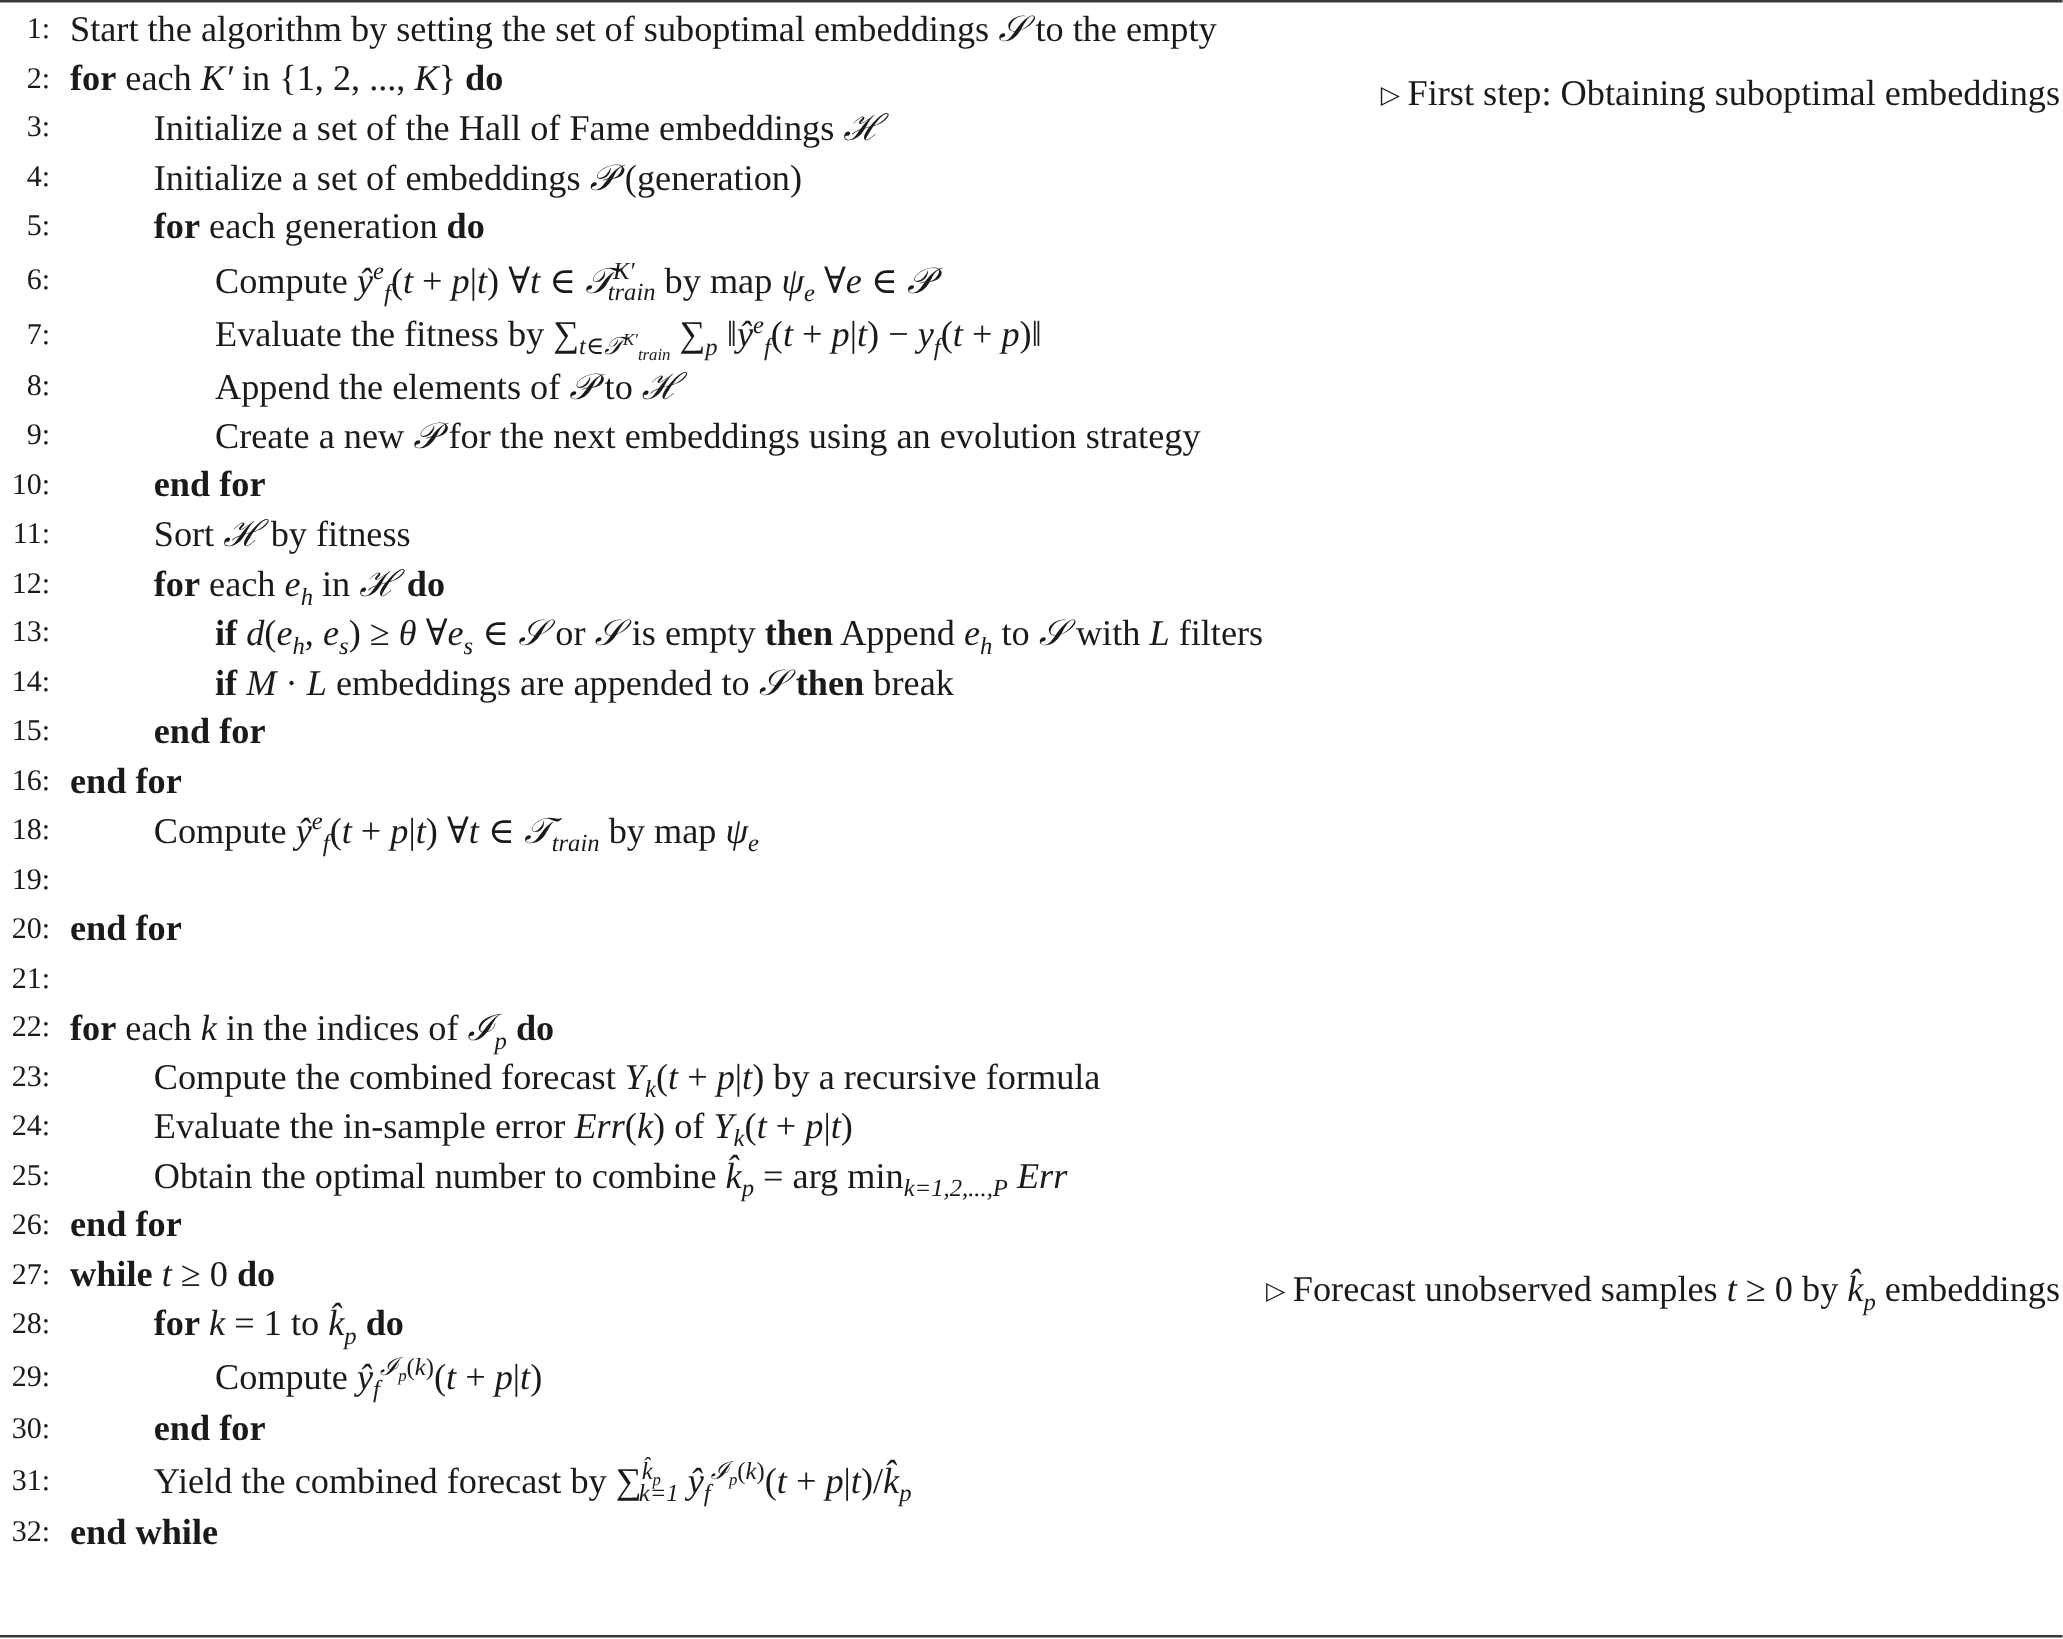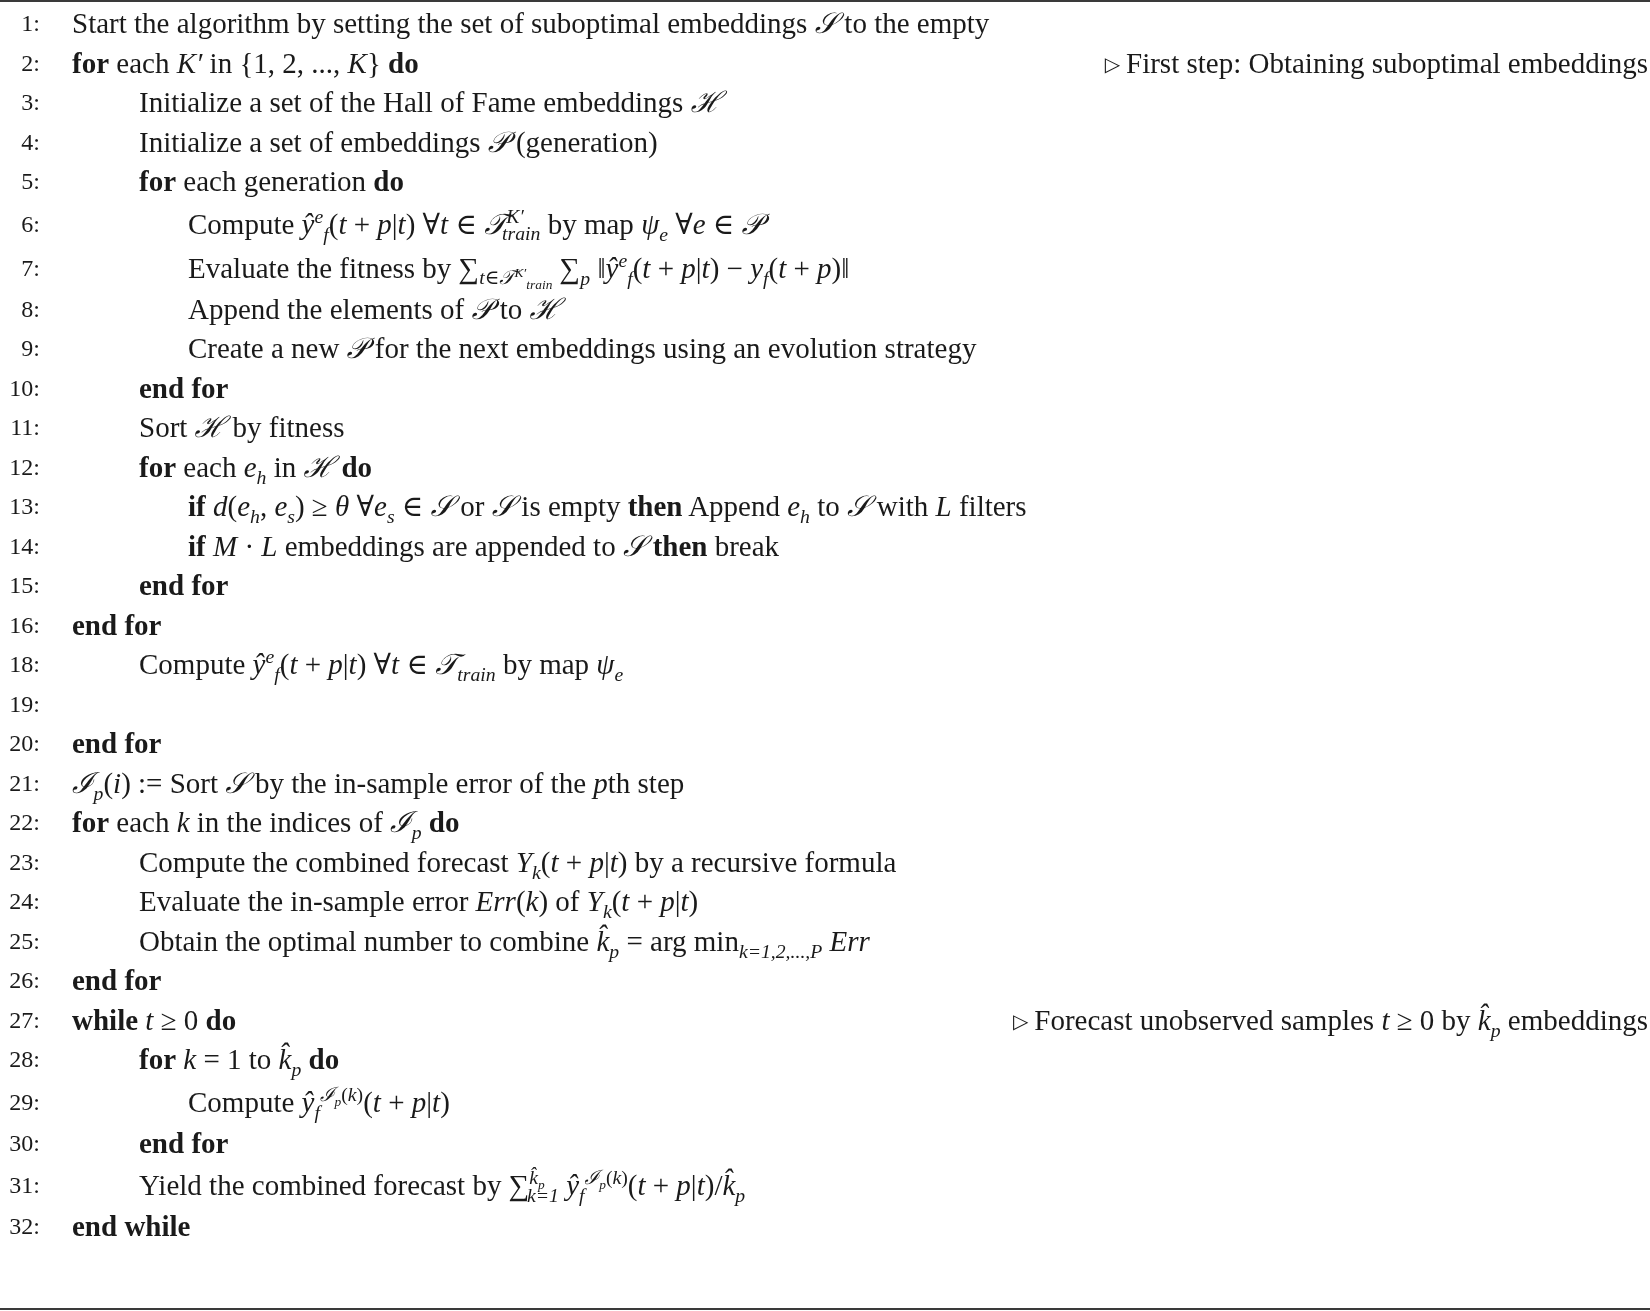--- a/index.html
+++ b/index.html
@@ -41,35 +41,34 @@
     position: absolute;
     left: 0;
     width: 40px;
     text-align: right;
     font-size: 24px;
     color: #1a1a1a;
   }
   .code {
     position: absolute;
     top: 0;
-    margin-left: 16px;
   }
   .lvl0 { left: 56px; }
   .lvl1 { left: 123px; }
   .lvl2 { left: 172px; }
   .kw { font-weight: bold; }
   .m { font-style: italic; }
   .cal { font-family: "DejaVu Serif", serif; font-style: italic; }
   sub, sup { font-size: 0.68em; line-height: 0; }
   sub { vertical-align: -0.35em; }
   sup { vertical-align: 0.55em; }
   .comment {
     position: absolute;
     right: 2px;
-    top: 0;
+    top: 12px;
   }
   .tri {
     display: inline-block;
     font-size: 20px;
     margin-right: 6px;
     vertical-align: 2px;
   }
   .tall { height: 44px; line-height: 44px; }
 </style>
 </head>
@@ -148,21 +147,20 @@
     </div>
     <div class="line">
       <span class="lineno">19:</span>
     </div>
     <div class="line">
       <span class="lineno">20:</span>
       <span class="code lvl0"><span class="kw">end for</span></span>
     </div>
     <div class="line">
       <span class="lineno">21:</span>
-      <span class="code lvl0"><span class="cal">ℐ</span><sub class="m">p</sub>(<span class="m">i</span>) := Sort <span class="cal">𝒮</span> by the in-sample error of the <span class="m">p</span>th step</span>
     </div>
     <div class="line">
       <span class="lineno">22:</span>
       <span class="code lvl0"><b>for</b> each <span class="m">k</span> in the indices of <span class="cal">ℐ</span><sub class="m">p</sub> <b>do</b></span>
     </div>
     <div class="line">
       <span class="lineno">23:</span>
       <span class="code lvl1">Compute the combined forecast <span class="m">Y<sub>k</sub></span>(<span class="m">t</span> + <span class="m">p</span>|<span class="m">t</span>) by a recursive formula</span>
     </div>
     <div class="line">

